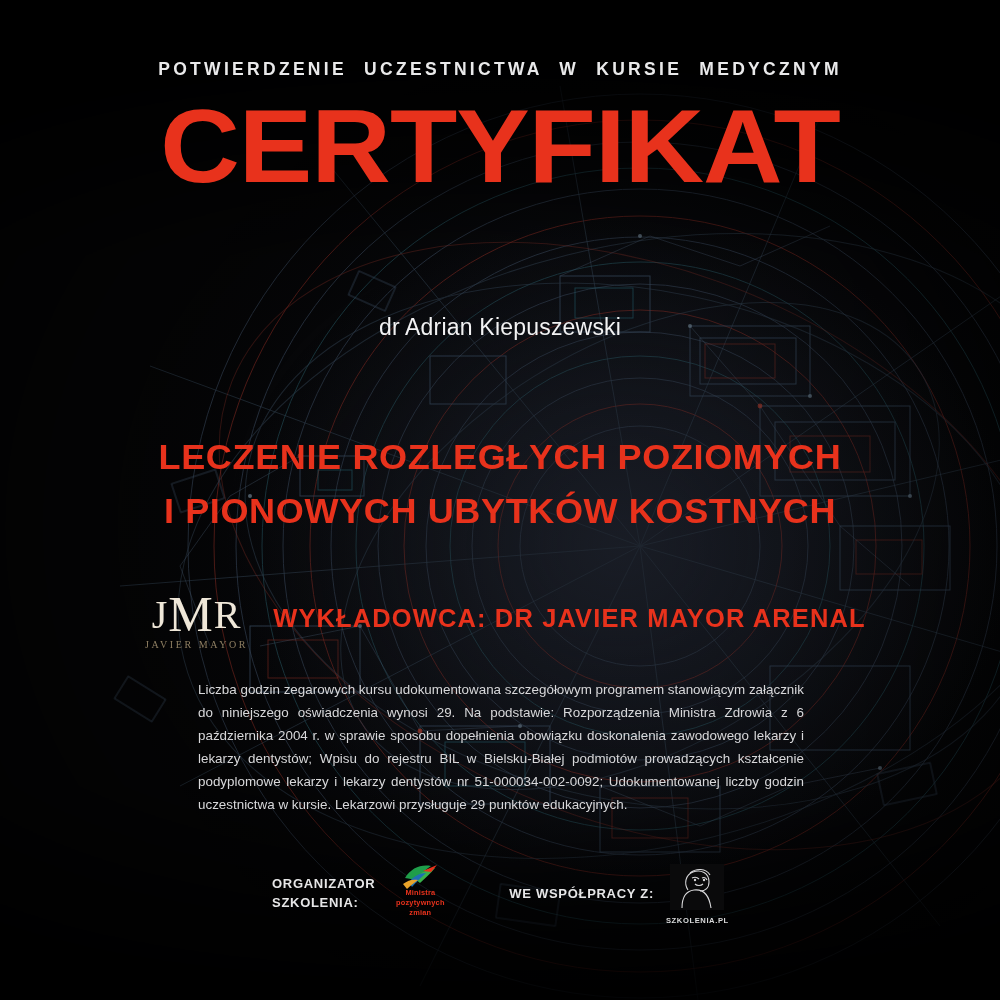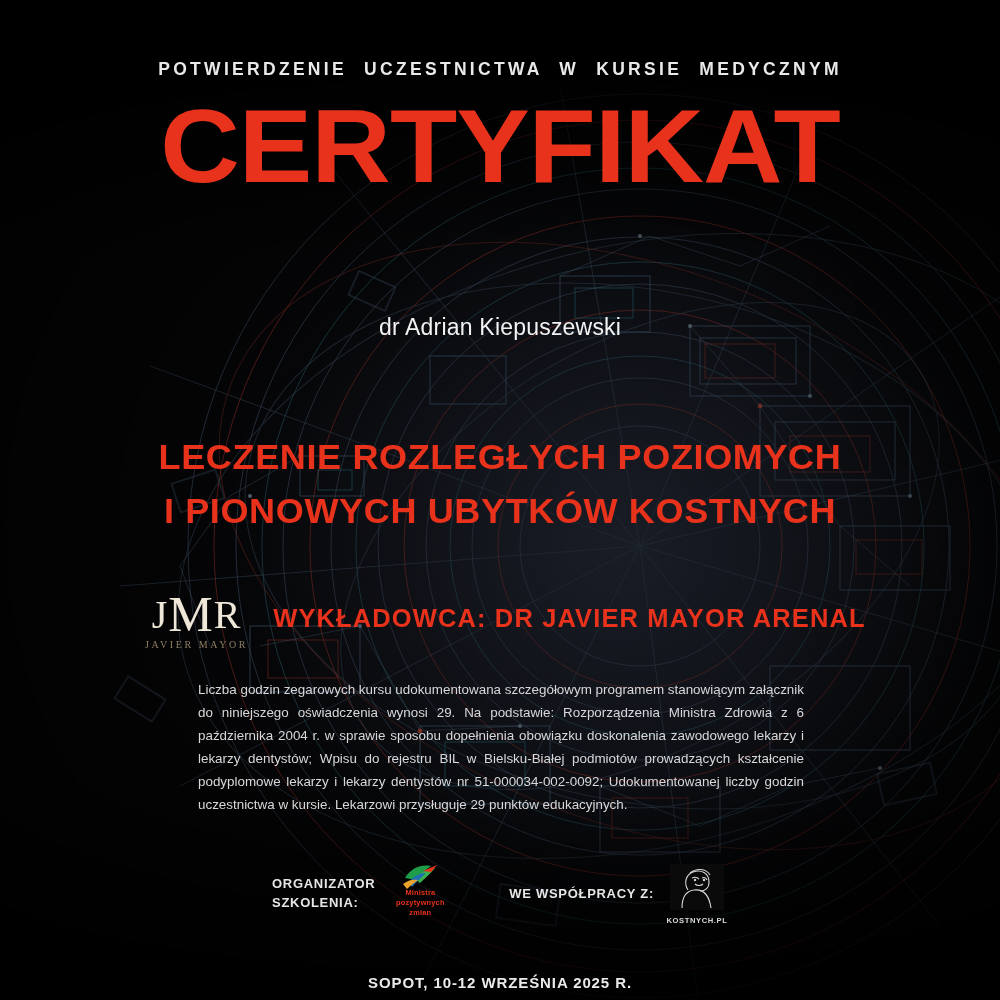--- a/index.html
+++ b/index.html
@@ -435,22 +435,21 @@
               <path d="M22 14 C24 13, 27 13, 29 15"></path>
               <path d="M32 14 C34 13, 36 14, 37 16"></path>
               <path d="M25 20 C27 22, 31 22, 33 20"></path>
               <path d="M20 9 C26 4, 36 4, 40 11"></path>
             </g>
             <g fill="#d8d8da">
               <circle cx="25" cy="16" r="1.2"></circle>
               <circle cx="34" cy="16" r="1.2"></circle>
             </g>
           </svg>
-          <div class="ap-text">KOSTNYCH.PL</div>
+          <div class="ap-text">SZKOLENIA.PL</div>
         </div>
       </div>
 
     </div>
 
-    <div class="place-date">SOPOT, 10-12 WRZEŚNIA 2025 R.</div>
 
   </div>
 </div>
 
 </body></html>

